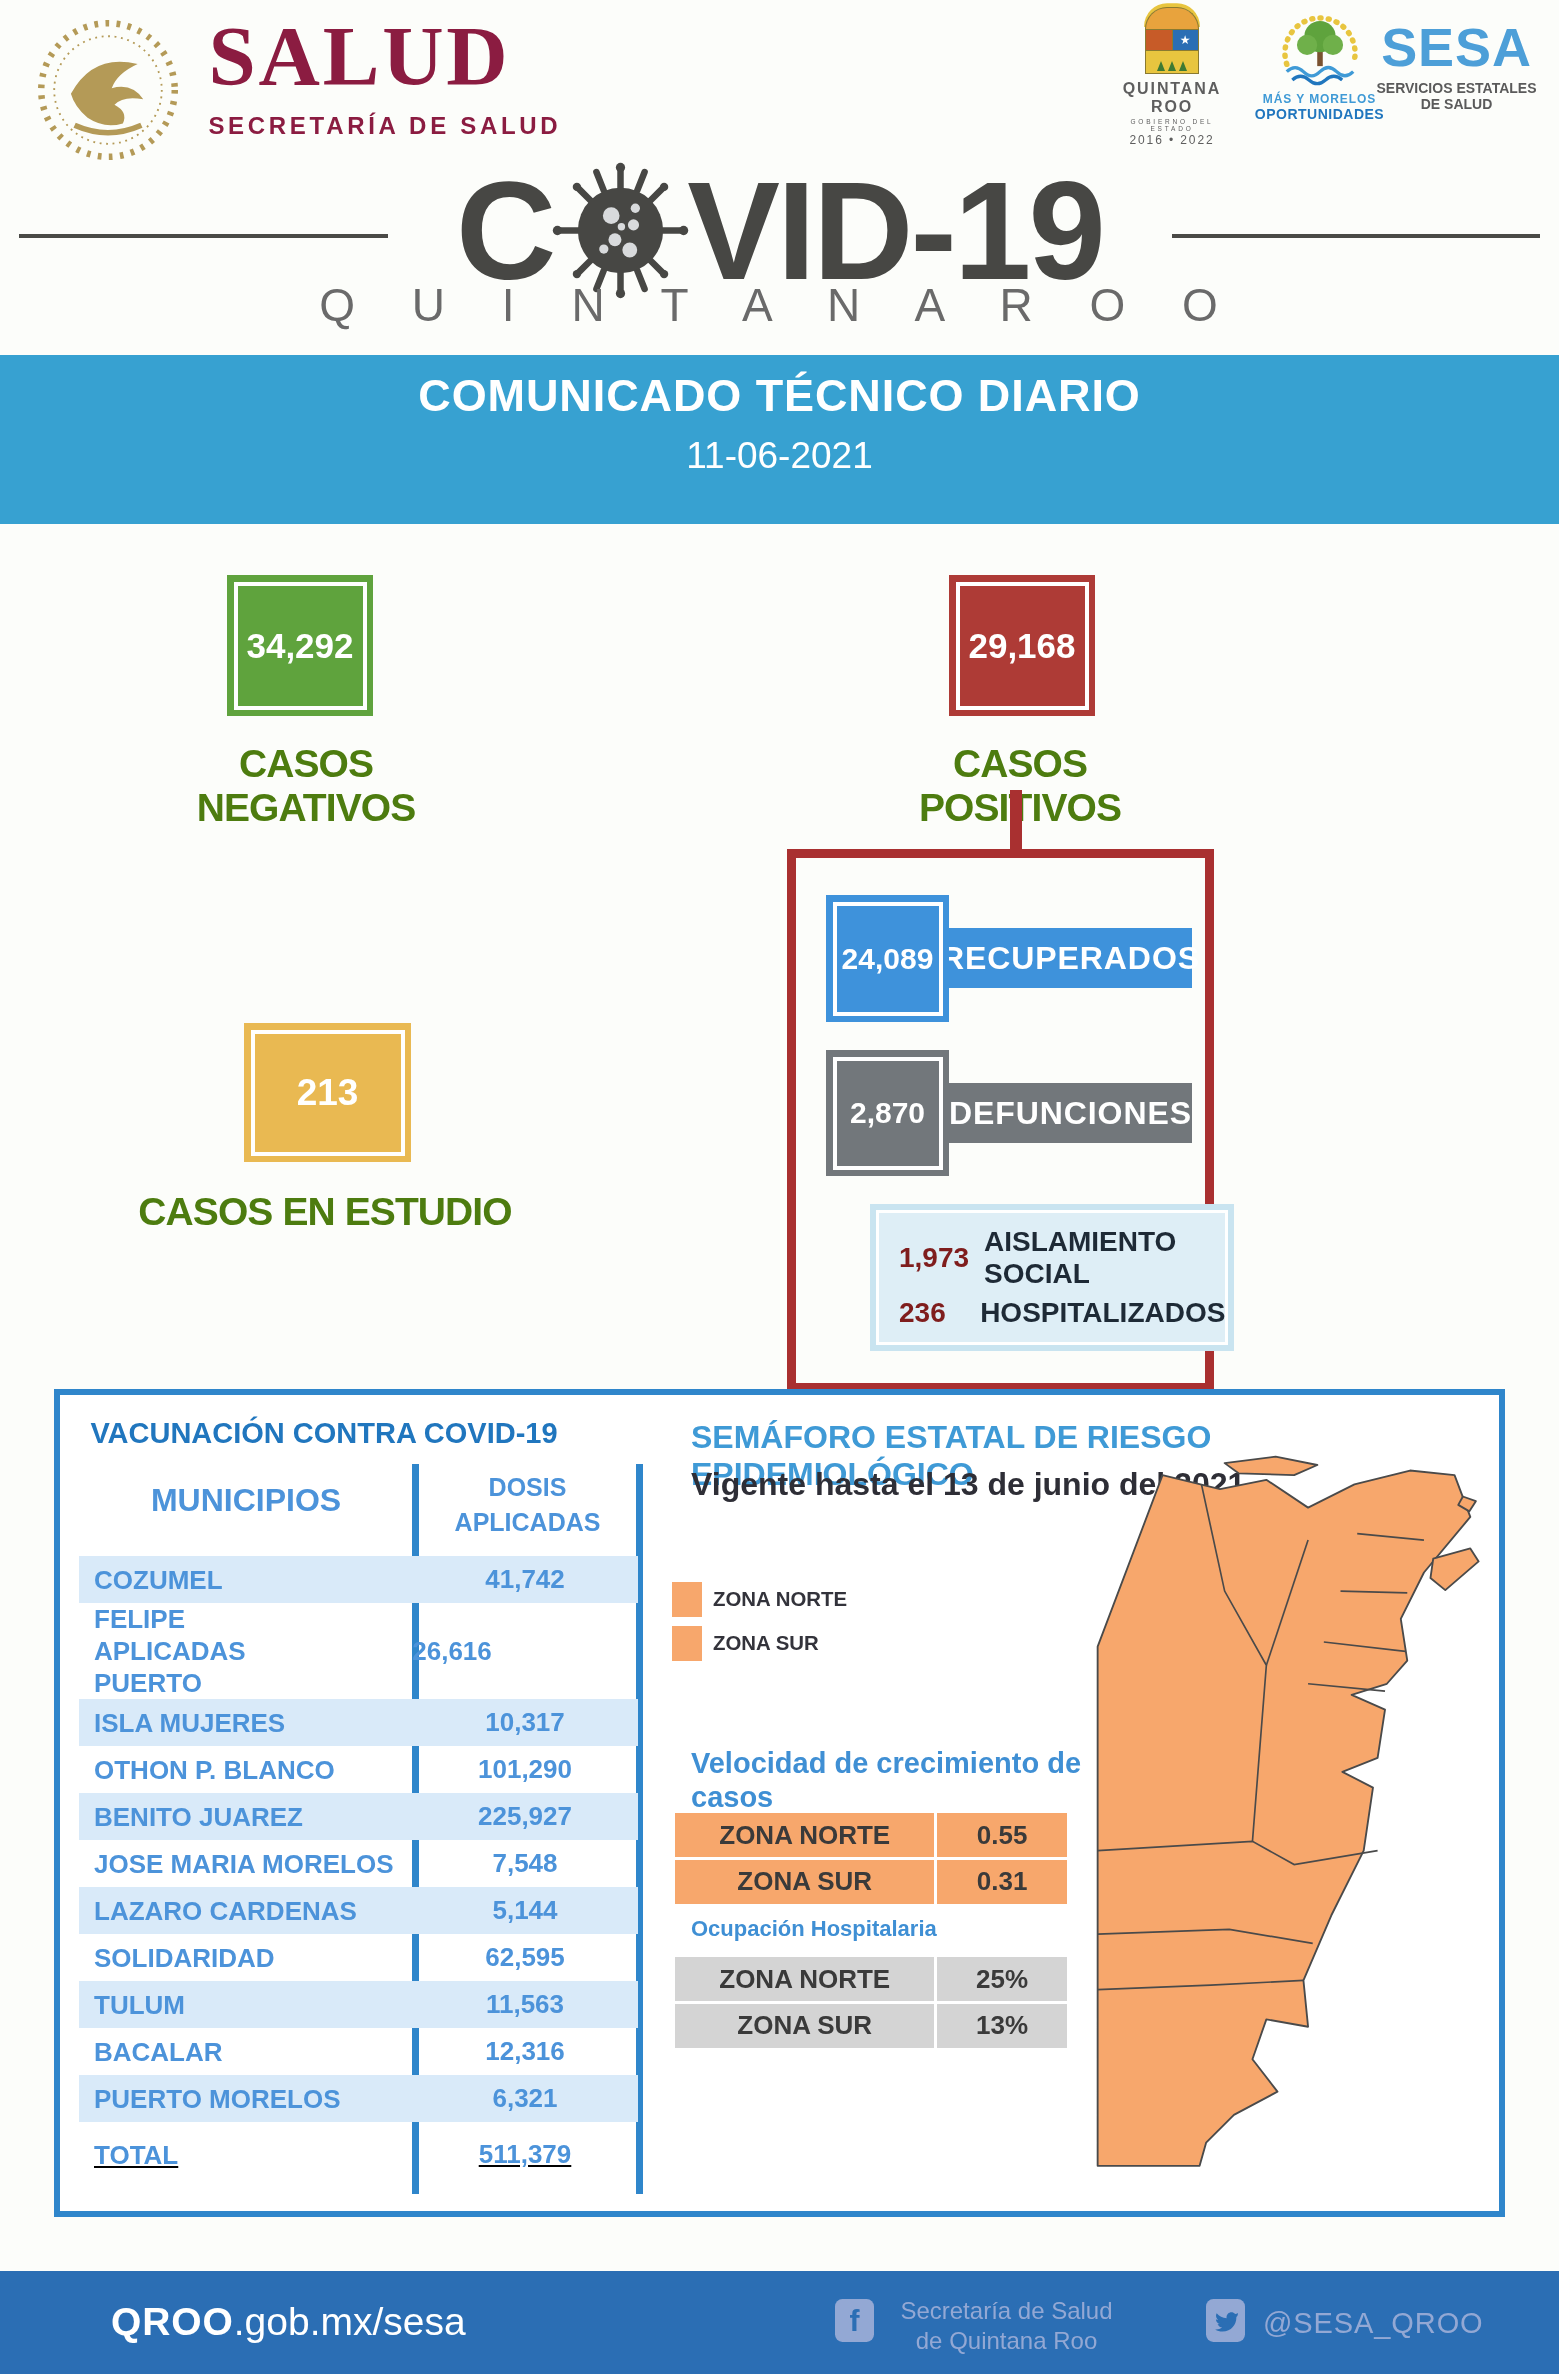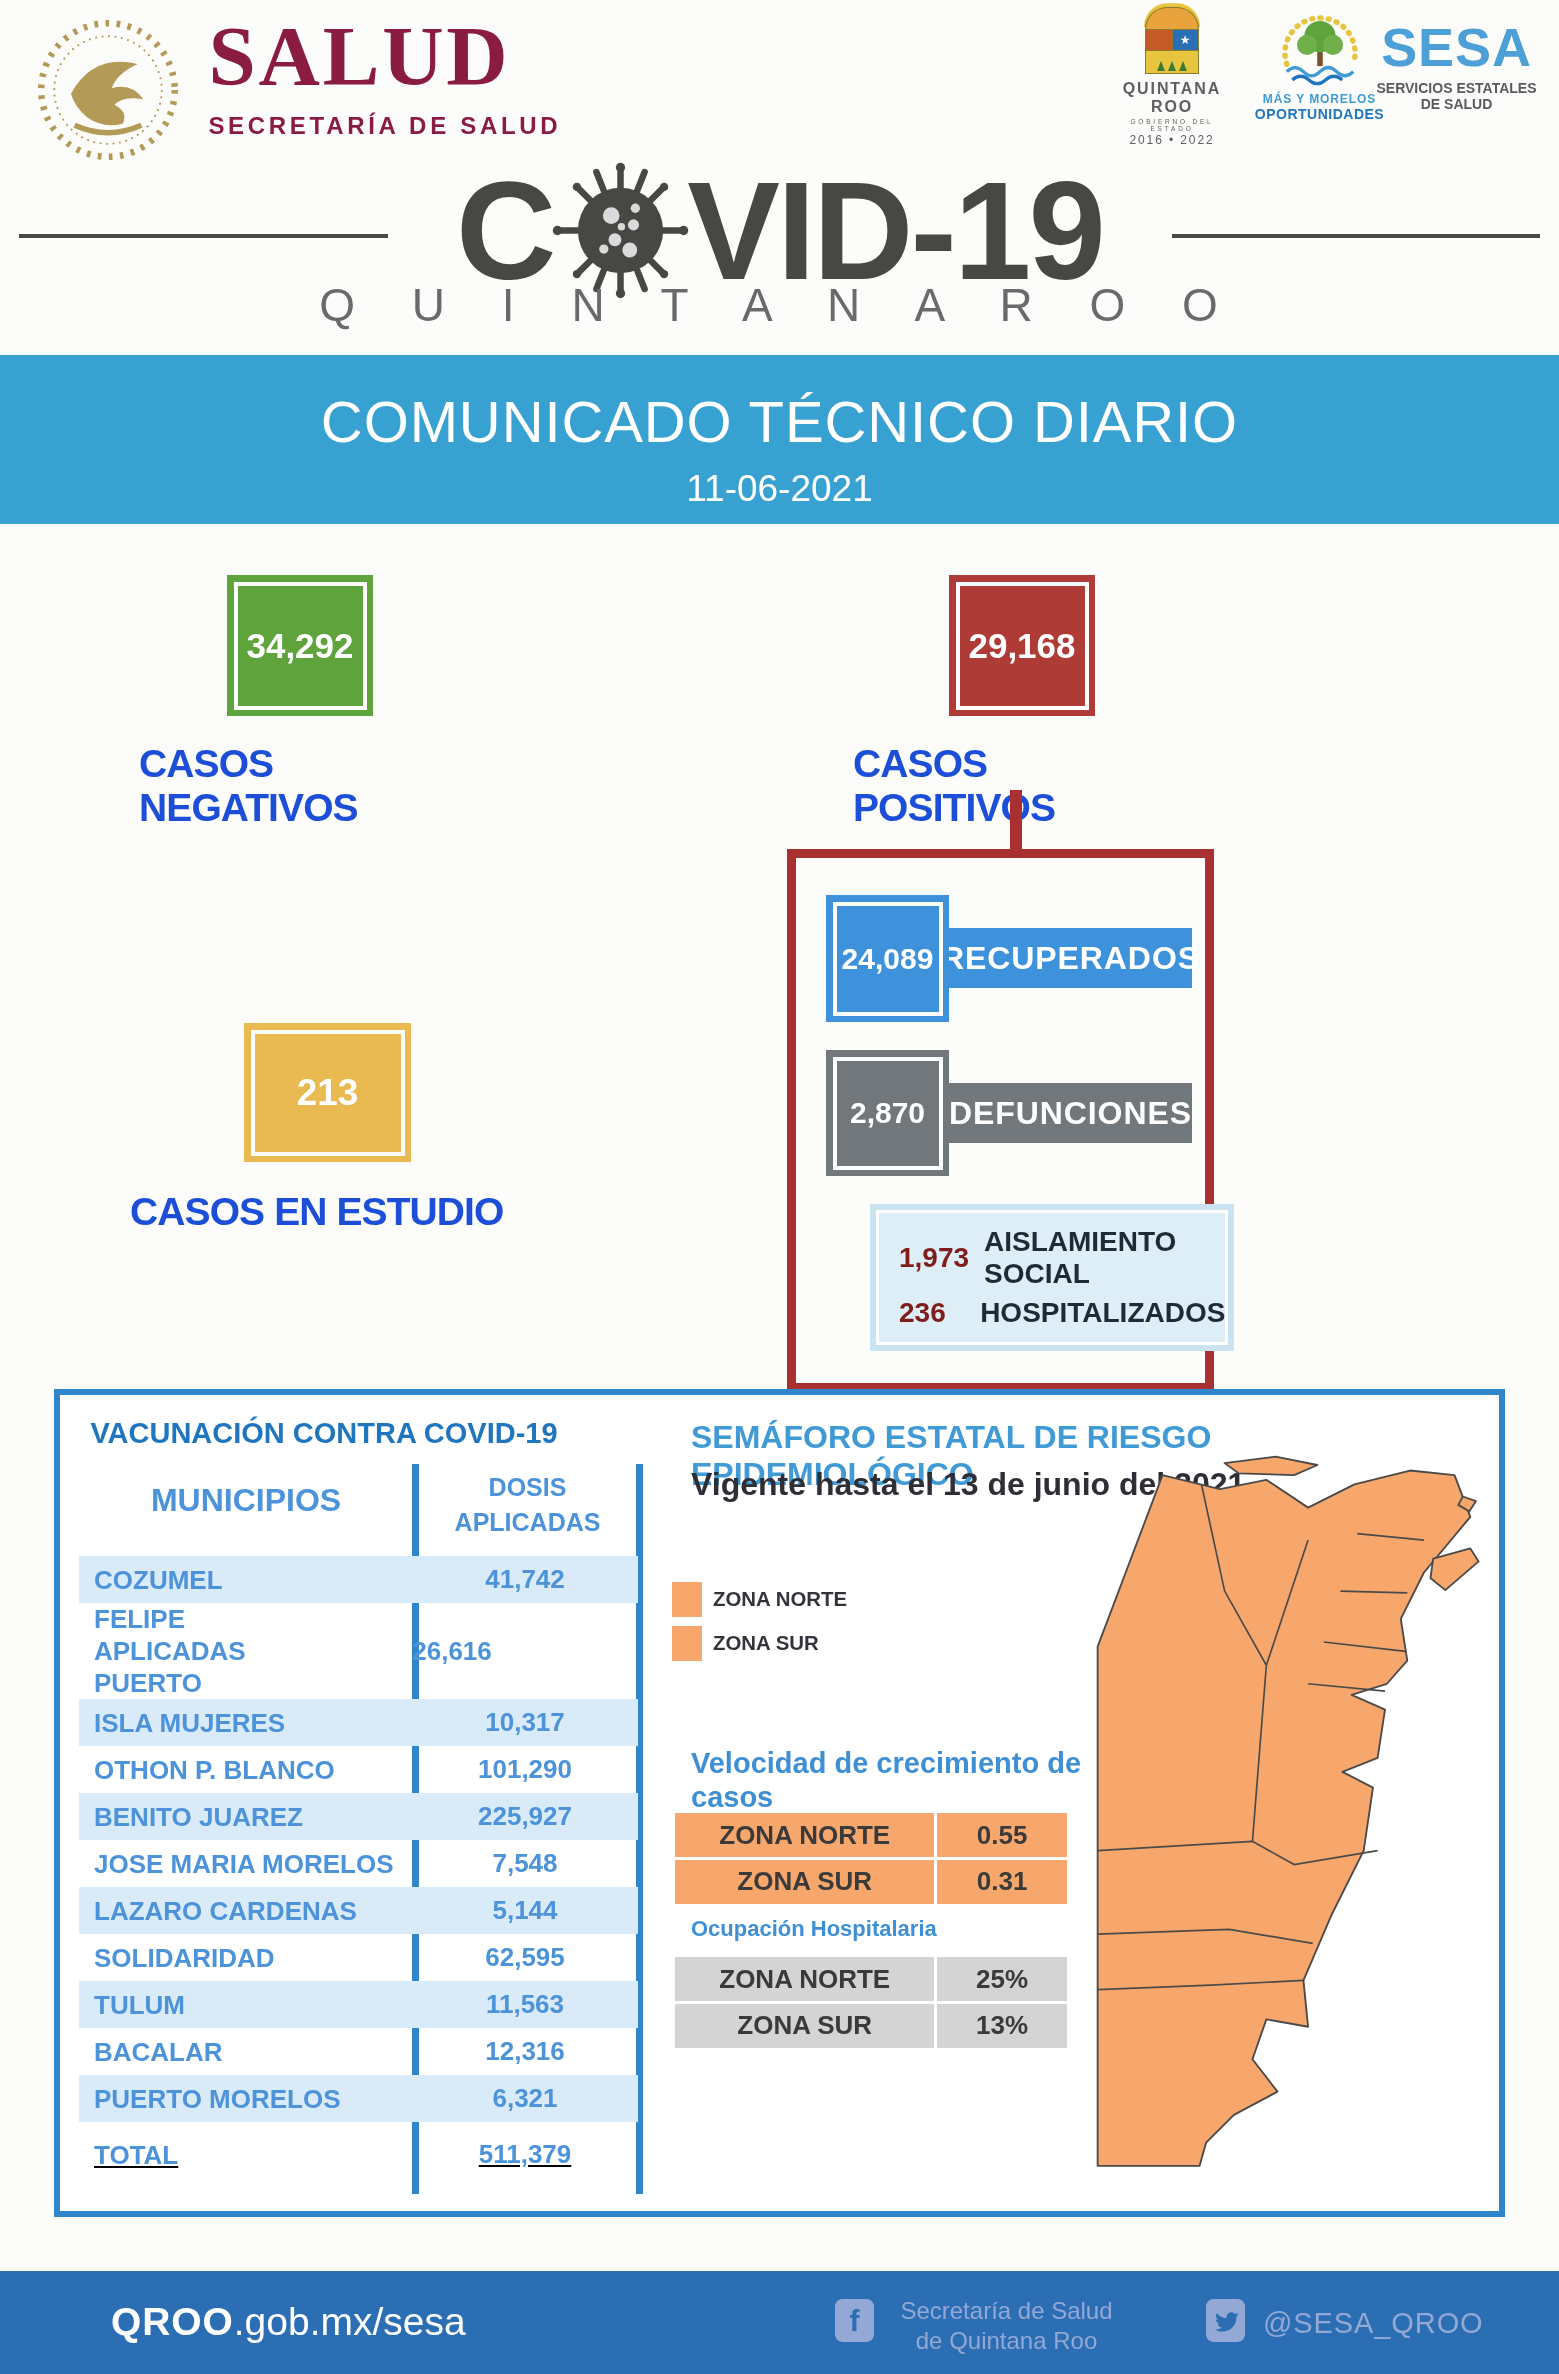--- a/index.html
+++ b/index.html
@@ -29,27 +29,27 @@
   .sesa-sub{font-size:14px;font-weight:bold;color:#5A5A5A;margin-top:5.6px;}
 
   
   .covid-row{left:0;top:160px;width:1559px;display:flex;align-items:center;justify-content:center;}
   .covid-letters{font-size:139px;font-weight:bold;color:#474744;letter-spacing:-2.8px;line-height:1;}
   .covid-line{height:3.7px;background:#4A4A46;top:234px;}
   .covid-region{left:0;top:278px;width:1559px;text-align:center;font-size:46px;color:#6A6A6A;letter-spacing:22px;}
 
   
   .banner{left:0;top:355px;width:1559px;height:169px;background:#37A1D1;color:#fff;text-align:center;}
-  .banner-title{font-size:58px;font-weight:normal;letter-spacing:0.9px;padding-top:33px;}
+  .banner-title{font-size:45px;font-weight:bold;letter-spacing:0.9px;padding-top:15px;}
   .banner-date{font-size:37px;margin-top:13px;}
 
   
   .stat-box{padding:6.5px;}
   .stat-box .inner{width:100%;height:100%;box-sizing:border-box;border:4.6px solid #fff;display:flex;align-items:center;justify-content:center;color:#fff;font-weight:bold;}
-  .stat-label{font-weight:bold;color:#1d4ed8;text-align:left;font-size:39px;letter-spacing:-0.9px;}
+  .stat-label{font-weight:bold;color:#4d7c0f;text-align:center;font-size:39px;letter-spacing:-0.9px;}
   .side-banner{display:flex;align-items:center;justify-content:center;color:#fff;font-weight:bold;font-size:32px;letter-spacing:0.9px;}
   .bigred{border:9.3px solid #A93030;}
   .aisl{background:#C9E4F0;padding:5.6px;}
   .aisl .inner2{background:#DEEEF6;border:3.7px solid #fff;height:100%;box-sizing:border-box;display:flex;flex-direction:column;justify-content:center;padding:5.6px 0 5.6px 20.4px;}
   .aisl-row{display:flex;align-items:center;}
   .aisl-val{width:85px;font-weight:bold;font-size:28px;color:#7f1d1d;}
   .aisl-lab{font-weight:bold;font-size:28px;color:#1E2A36;line-height:32px;}
 
   
   .panel{left:54px;top:1389px;width:1451px;height:828px;background:#fff;border:6.5px solid #2F86CB;box-sizing:border-box;}

